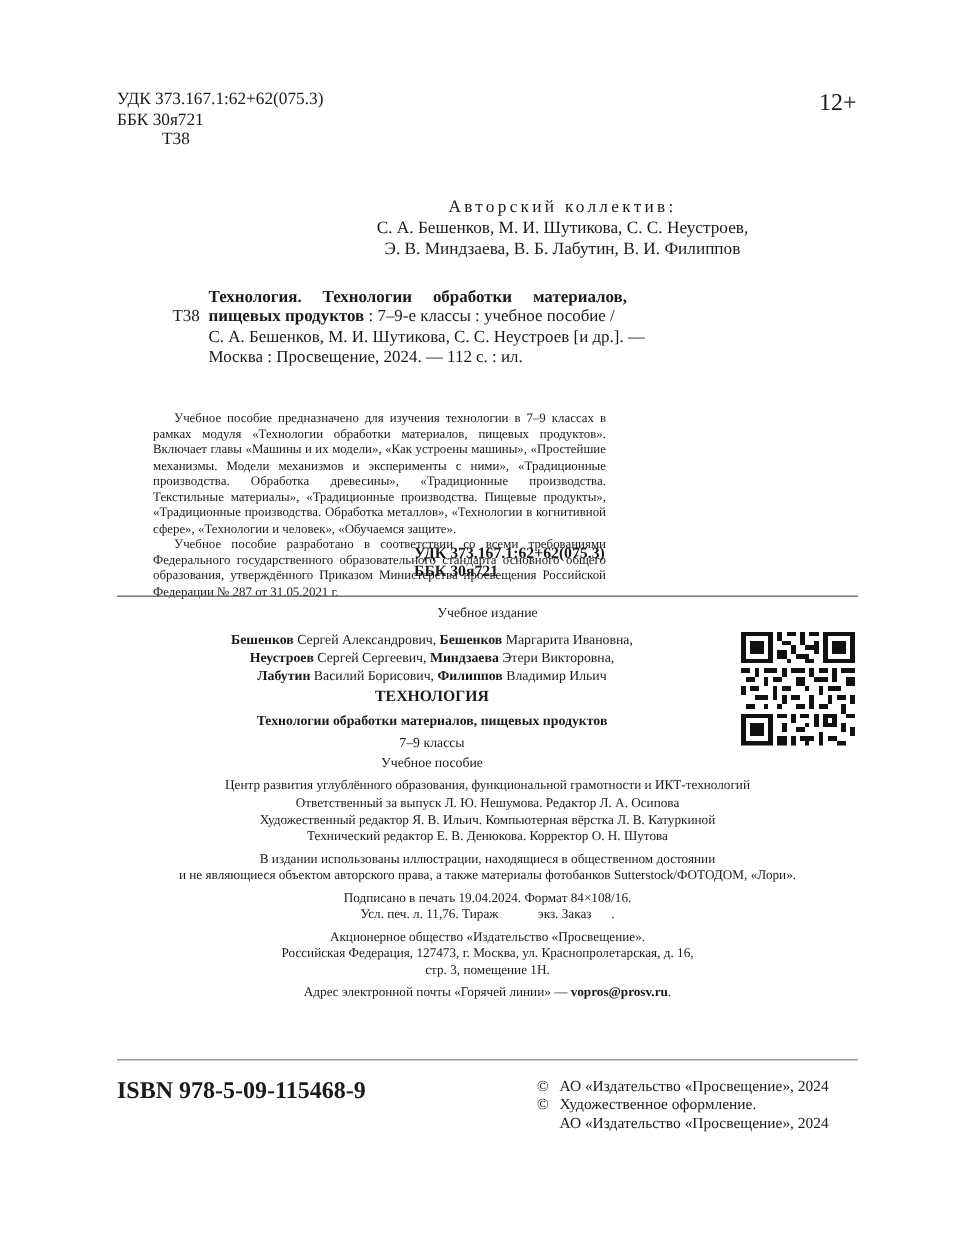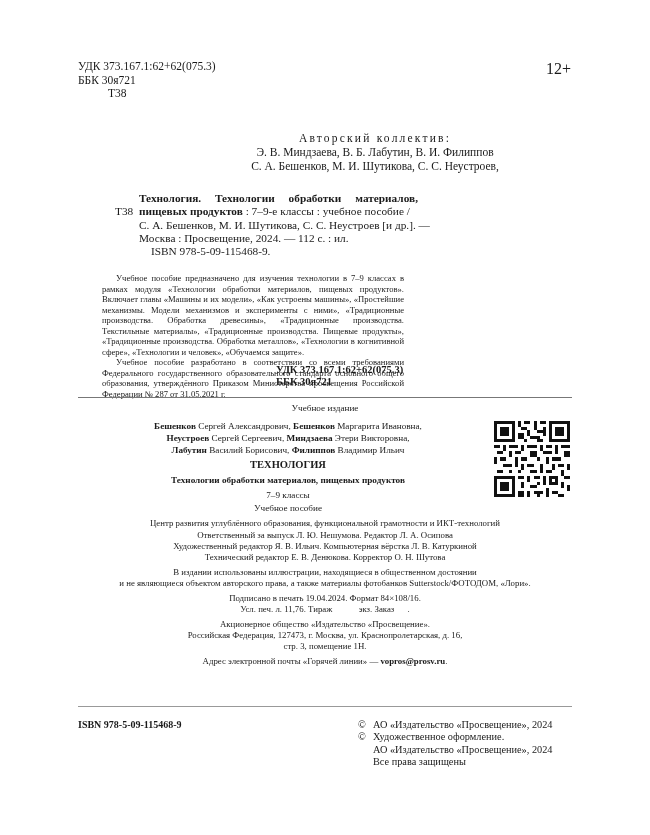--- a/index.html
+++ b/index.html
@@ -35,63 +35,59 @@
     #rule1 { top: 397px; }
     #rule2 { top: 706px; border-top-width: 1.2px; border-top-color: #999; }
 
     #imprint { left: 78px; top: 401px; width: 494px; font-family: "Liberation Serif", serif; }
     #imprint .line { position: absolute; left: 0; width: 494px; text-align: center; white-space: nowrap; }
     .fs9 { font-size: 9.2px; }
     .fs85 { font-size: 8.8px; }
 
     #qr { left: 494px; top: 421px; width: 76px; height: 76px; }
 
-    #isbn-bottom { left: 78px; top: 719px; font-size: 10px; font-weight: bold; font-family: "Liberation Serif", serif; }
+    #isbn-bottom { left: 78px; top: 719px; font-size: 16px; font-weight: bold; font-family: "Liberation Serif", serif; }
     #copyright { left: 358px; top: 719px; font-size: 10.3px; line-height: 12.3px; font-family: "Liberation Serif", serif; }
     #copyright .row { display: flex; }
     #copyright .sym { width: 15px; flex: none; }
   </style>
 </head>
 <body>
 
 <div id="udk-top" class="abs">
   <div>УДК 373.167.1:62+62(075.3)</div>
   <div>ББК 30я721</div>
   <div class="t38">Т38</div>
 </div>
 <div id="age" class="abs">12+</div>
 
 <div id="authors" class="abs">
   <div class="head">Авторский коллектив:</div>
+  <div>С. А. Бешенков, М. И. Шутикова, С. С. Неустроев,</div>
   <div>Э. В. Миндзаева, В. Б. Лабутин, В. И. Филиппов</div>
-  <div>С. А. Бешенков, М. И. Шутикова, С. С. Неустроев,</div>
 </div>
 
 <div id="biblio" class="abs">
   <div class="row">
     <span class="code"></span>
     <span class="line b just" style="flex:1">Технология. Технологии обработки материалов,</span>
   </div>
   <div class="row">
     <span class="code">Т38</span>
     <span class="line" style="flex:1">
       <span class="b">пищевых продуктов</span><span> : 7–9-е классы : учебное пособие /</span>
     </span>
   </div>
   <div class="row">
       <span class="code"></span>
       <span class="line">С. А. Бешенков, М. И. Шутикова, С. С. Неустроев [и др.]. —</span>
     </div>
   <div class="row">
       <span class="code"></span>
       <span class="line">Москва : Просвещение, 2024. — 112 с. : ил.</span>
-    </div>
-  <div class="row">
-      <span class="code"></span>
-      <span class="line" style="padding-left:12px">ISBN 978-5-09-115468-9.</span>
     </div>
 </div>
 
 <div id="annot" class="abs">
   <p>Учебное пособие предназначено для изучения технологии в 7–9 классах в рамках модуля «Технологии обработки материалов, пищевых продуктов». Включает главы «Машины и их модели», «Как устроены машины», «Простейшие механизмы. Модели механизмов и эксперименты с ними», «Традиционные производства. Обработка древесины», «Традиционные производства. Текстильные материалы», «Традиционные производства. Пищевые продукты», «Традиционные производства. Обработка металлов», «Технологии в когнитивной сфере», «Технологии и человек», «Обучаемся защите».</p>
   <p>Учебное пособие разработано в соответствии со всеми требованиями Федерального государственного образовательного стандарта основного общего образования, утверждённого Приказом Министерства просвещения Российской Федерации № 287 от 31.05.2021 г.</p>
 </div>
 
 <div id="udk-bottom" class="abs">
   <div>УДК 373.167.1:62+62(075.3)</div>
@@ -172,17 +168,13 @@
     <span>АО «Издательство «Просвещение», 2024</span>
   </div>
   <div class="row">
     <span class="sym">©</span>
     <span>Художественное оформление.</span>
   </div>
   <div class="row">
     <span class="sym"></span>
     <span>АО «Издательство «Просвещение», 2024</span>
   </div>
-  <div class="row">
-    <span class="sym"></span>
-    <span>Все права защищены</span>
-  </div>
 </div>
 
 </body></html>

